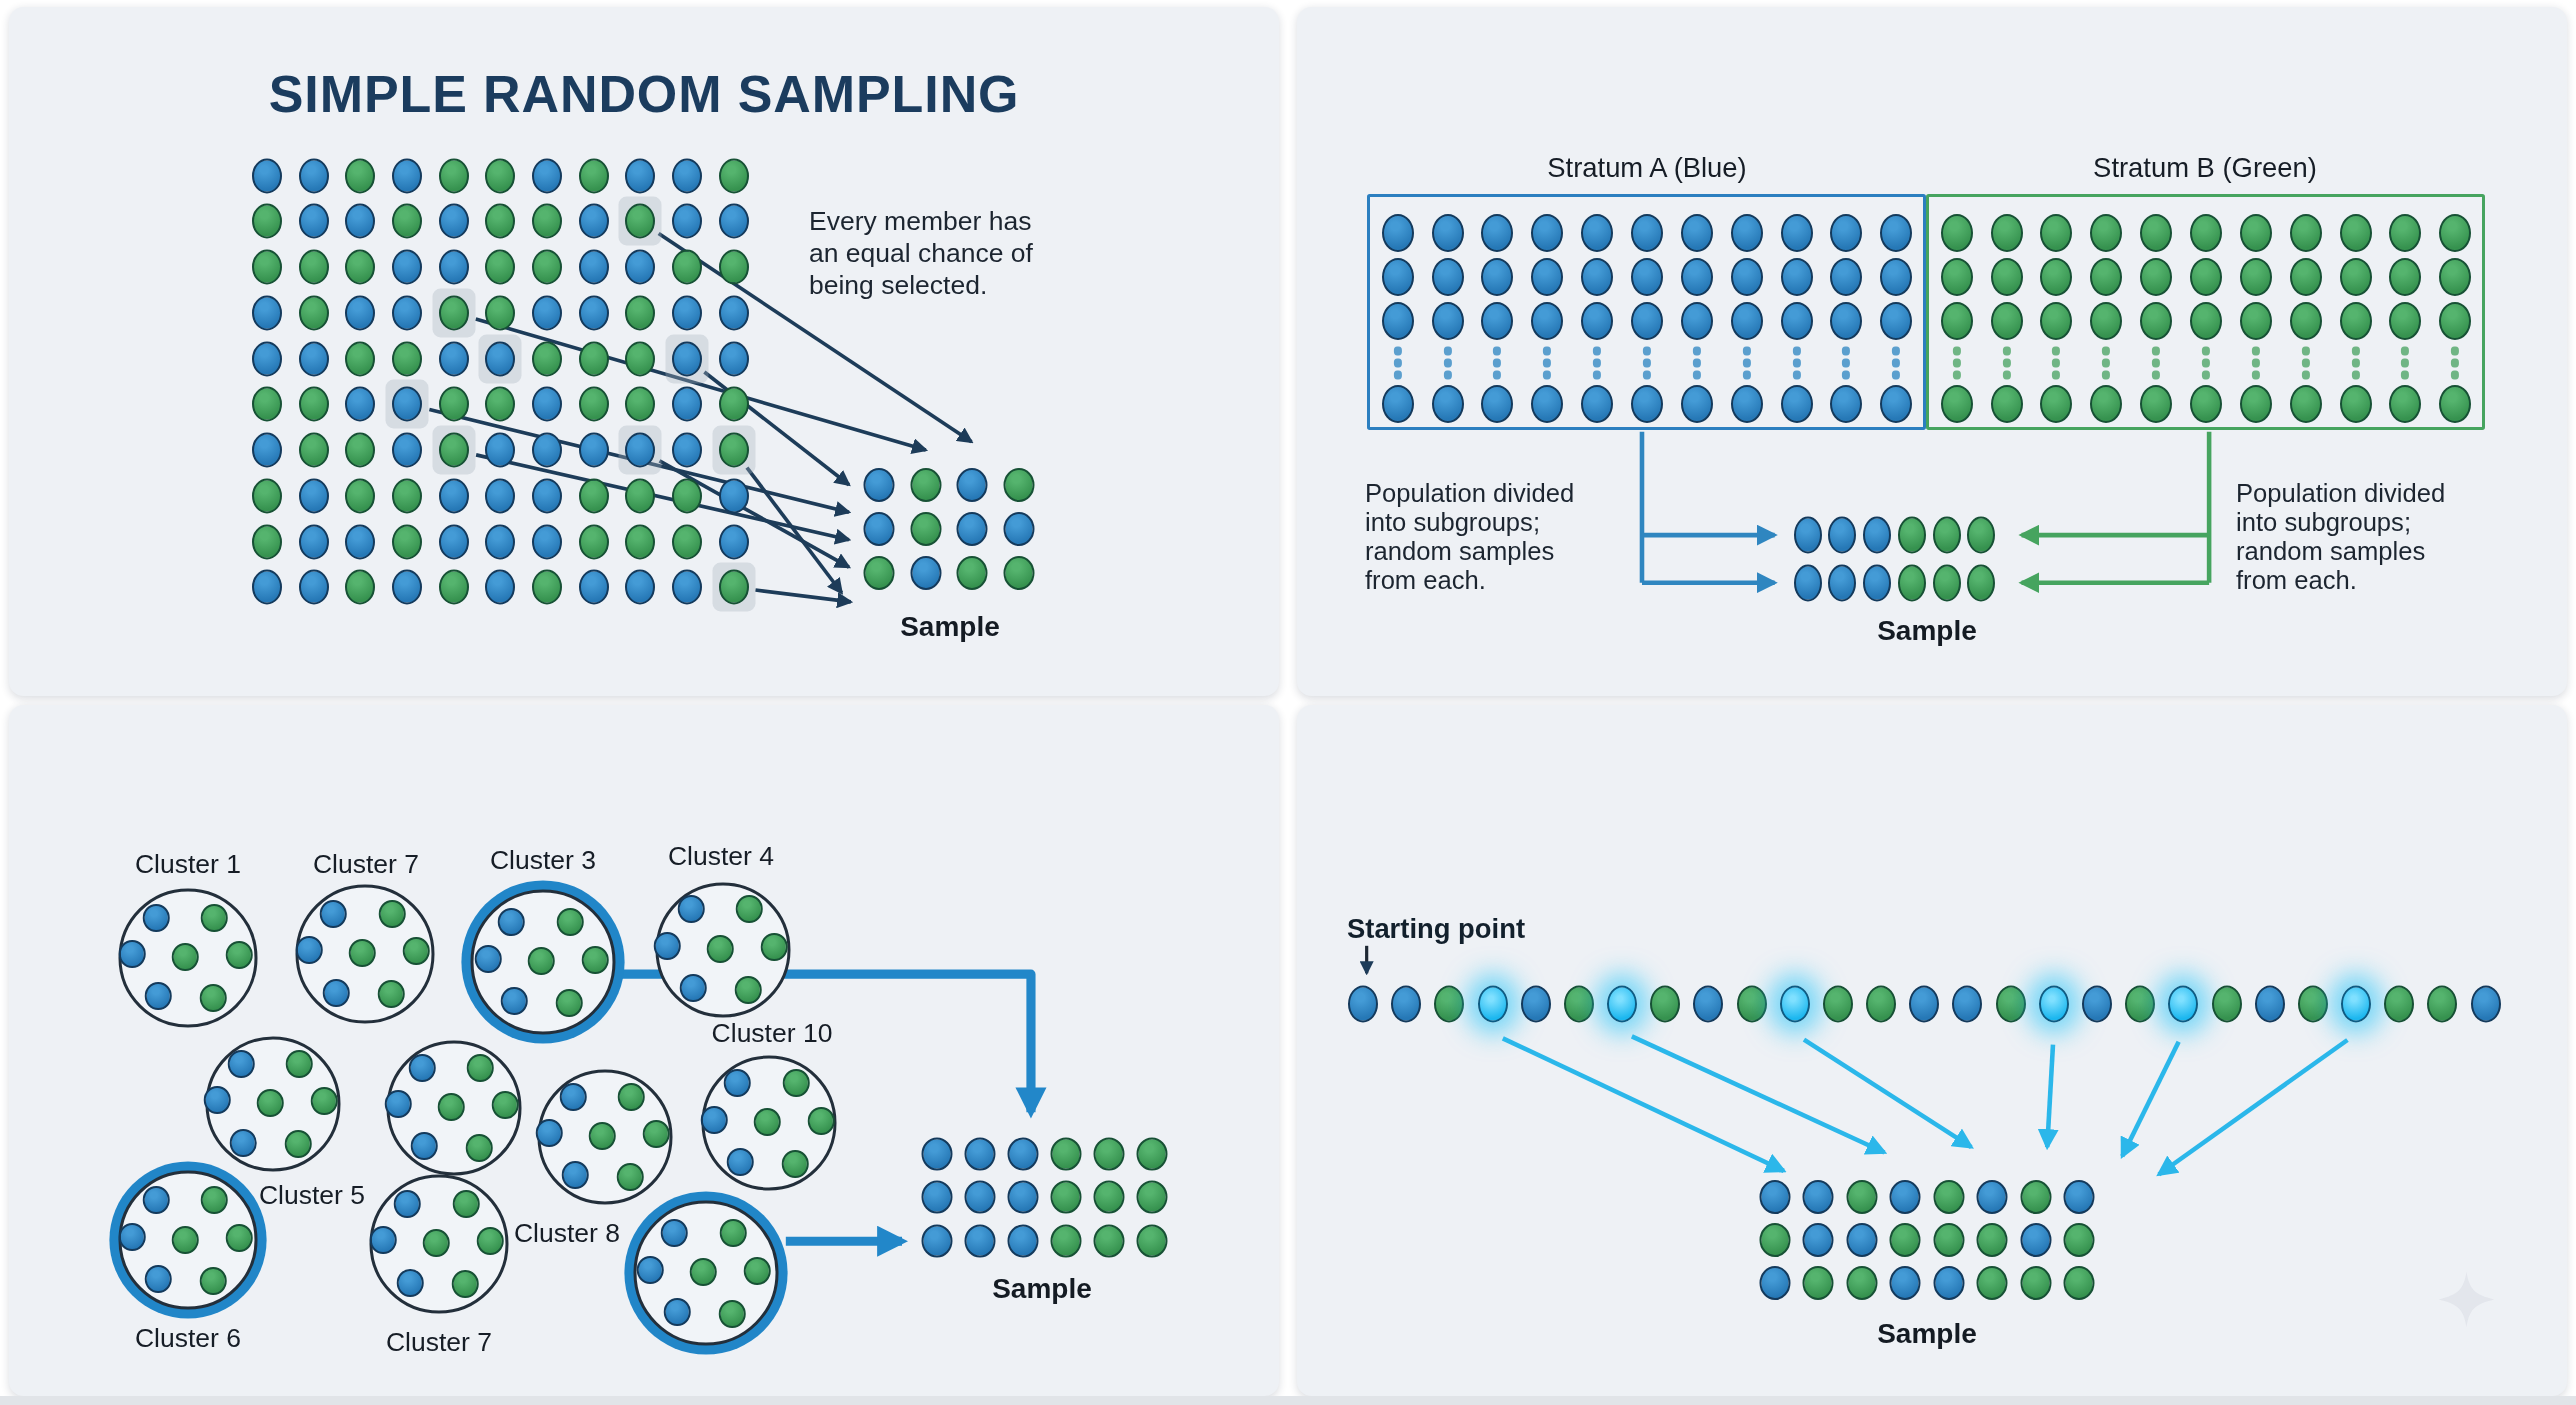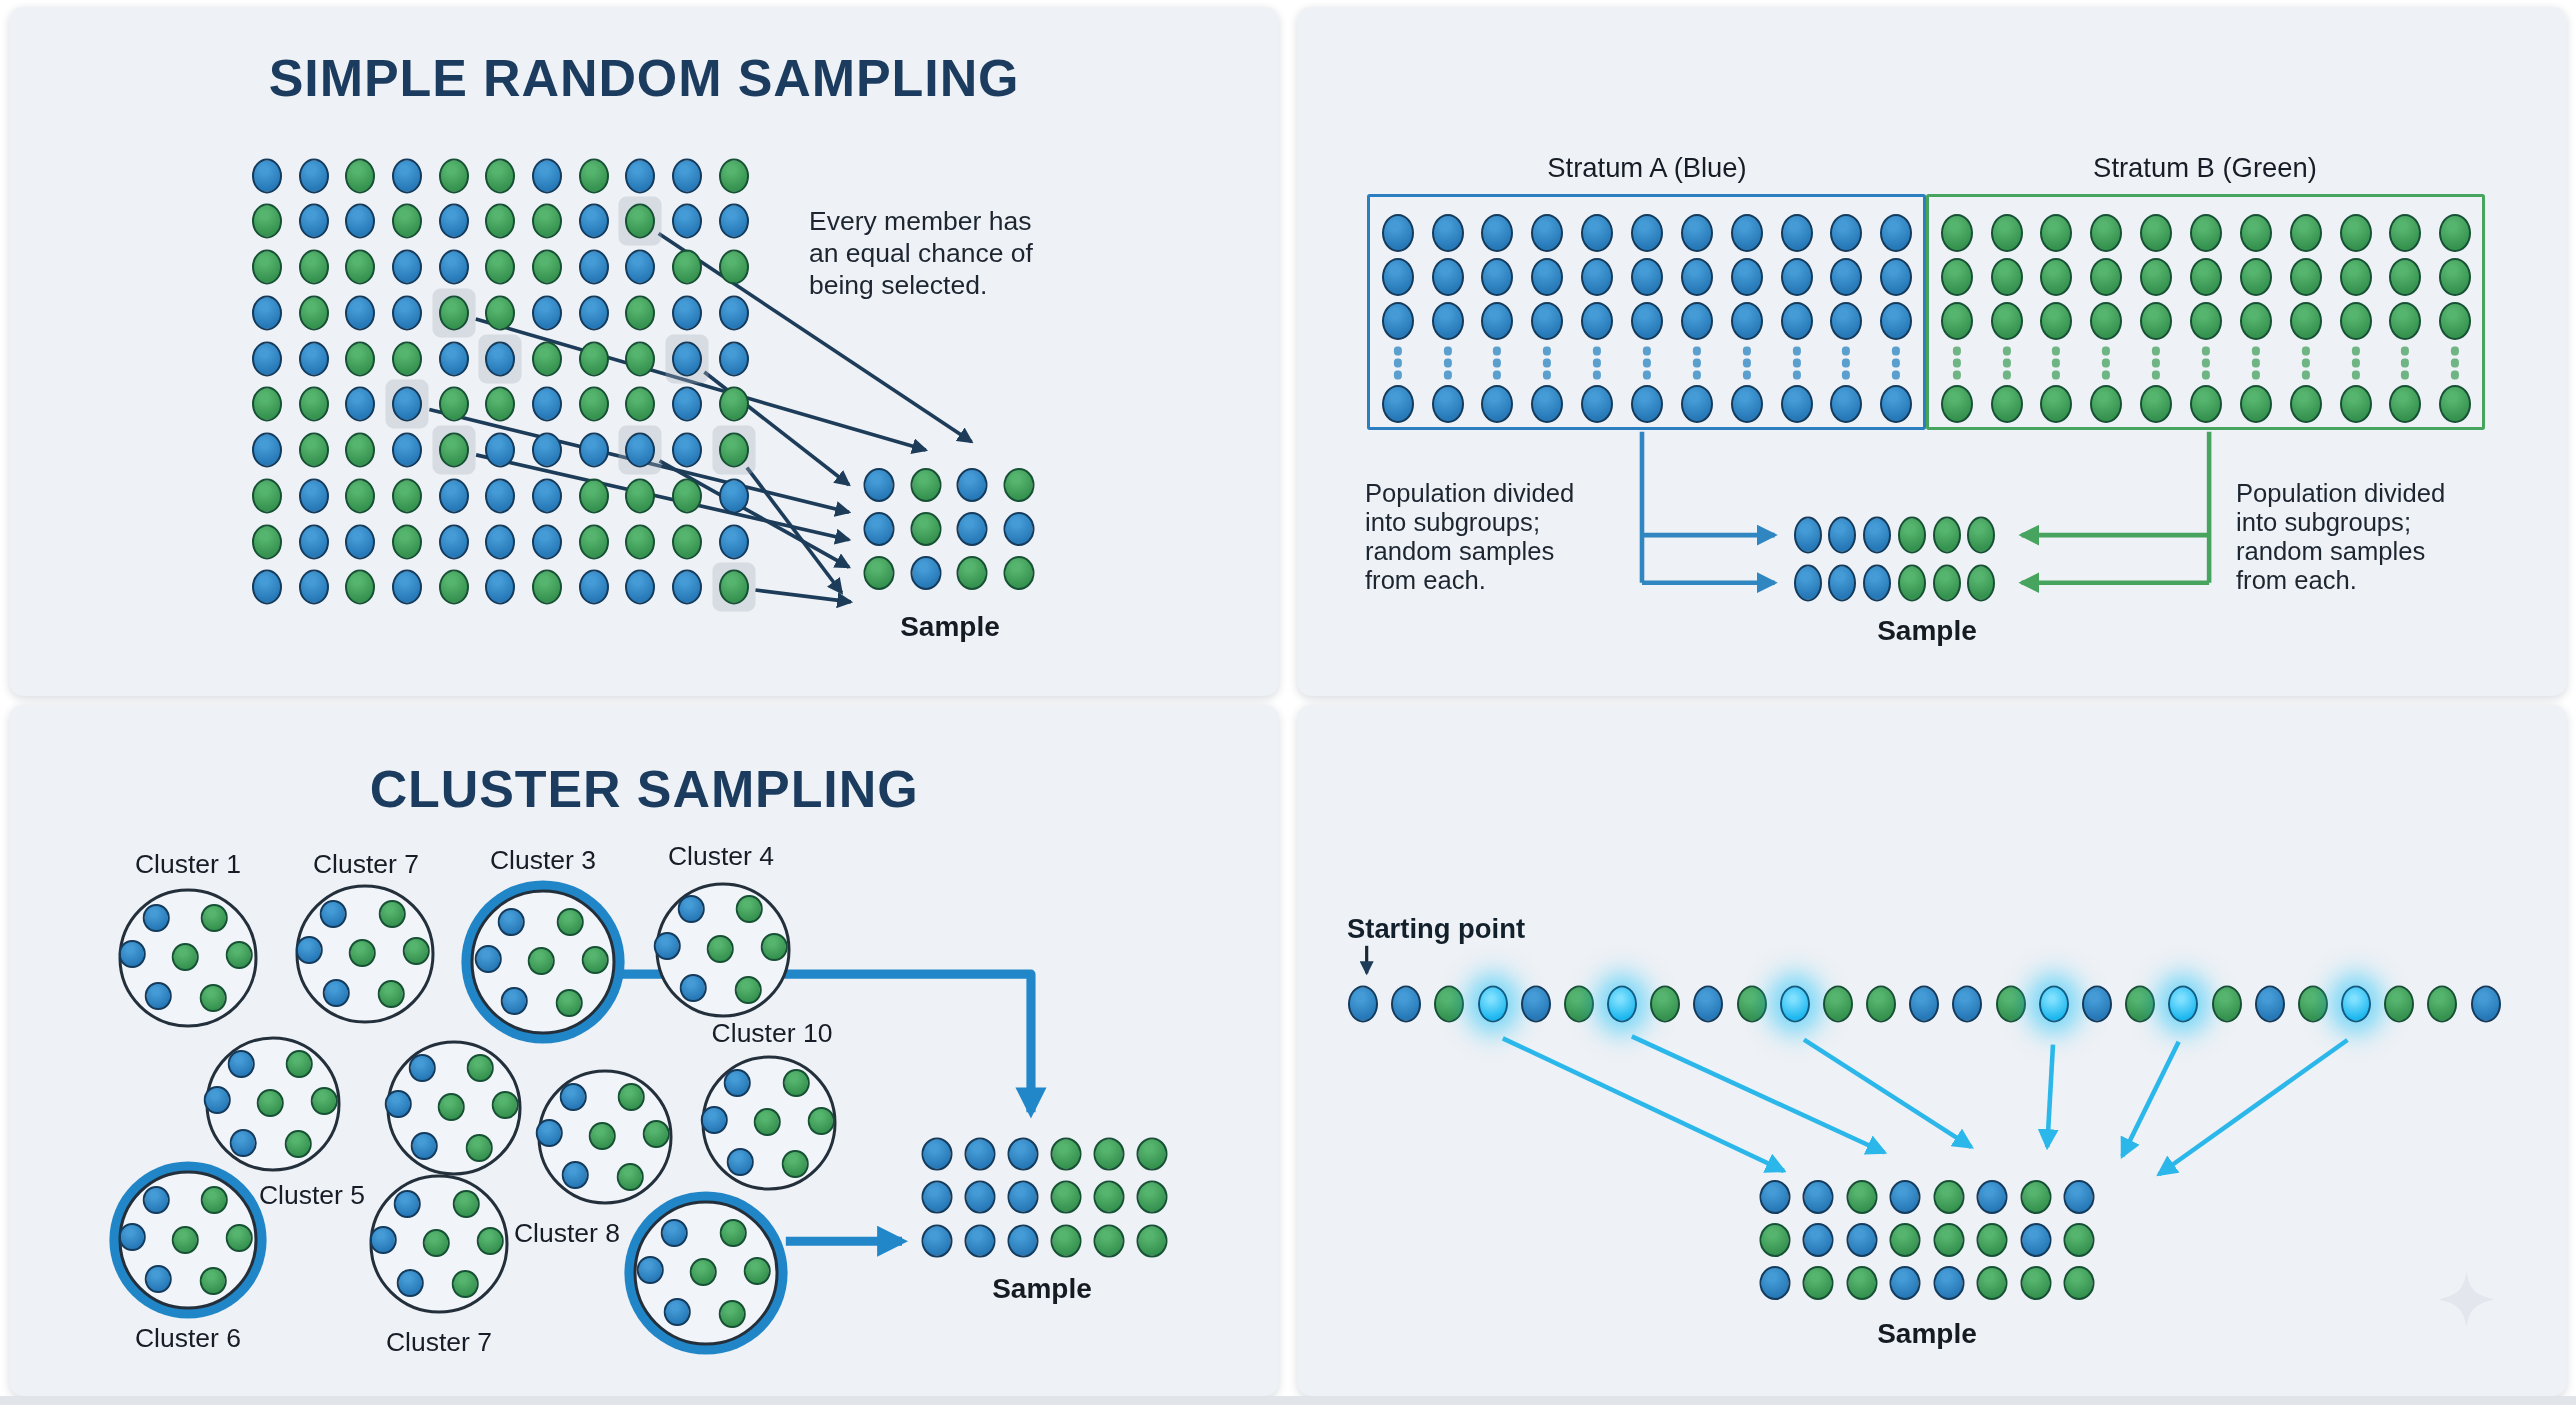--- a/index.html
+++ b/index.html
@@ -81,41 +81,40 @@
       <line x1="859" y1="1357" x2="986" y2="1357" stroke="#2287c9" stroke-width="10" marker-end="url(#mB3)"></line>
       <line x1="1494" y1="1034" x2="1494" y2="1064" stroke="#1e2833" stroke-width="3.5" marker-end="url(#mN)"></line>
       <line x1="1642.8531791101382" y1="1135.1194241085557" x2="1950" y2="1280" stroke="#2bb7ea" stroke-width="5" marker-end="url(#mC)"></line>
       <line x1="1783.902173856954" y1="1133.014240240829" x2="2060" y2="1260" stroke="#2bb7ea" stroke-width="5" marker-end="url(#mC)"></line>
       <line x1="1972.09584096302" y1="1136.4864470435984" x2="2155" y2="1254" stroke="#2bb7ea" stroke-width="5" marker-end="url(#mC)"></line>
       <line x1="2244.323657466928" y1="1141.9809248715596" x2="2238" y2="1254" stroke="#2bb7ea" stroke-width="5" marker-end="url(#mC)"></line>
       <line x1="2381.6968514242776" y1="1138.7646000940033" x2="2320" y2="1264" stroke="#2bb7ea" stroke-width="5" marker-end="url(#mC)"></line>
       <line x1="2566.2290891635785" y1="1136.9662975407819" x2="2360" y2="1284" stroke="#2bb7ea" stroke-width="5" marker-end="url(#mC)"></line>
     </svg>
 
-  <div class="ptitle" style="left:9.1px;top:48px">SIMPLE RANDOM SAMPLING</div>
+  <div class="ptitle" style="left:9.1px;top:64px">SIMPLE RANDOM SAMPLING</div>
   <div class="desc" style="left:809px;top:205px;width:293px">Every member has
 an equal chance of
 being selected.</div>
   <div class="lbl" style="left:950px;top:611px">Sample</div>
 
   <div class="small-lbl" style="left:1647px;top:152px;font-size:27.4px">Stratum A (Blue)</div>
   <div class="small-lbl" style="left:2205px;top:152px;font-size:27.4px">Stratum B (Green)</div>
   <div class="stratum-box" style="left:1367px;top:194px;width:559px;height:236px;border:3.2px solid #2b7fc0"></div>
   <div class="stratum-box" style="left:1926px;top:194px;width:559px;height:236px;border:3.2px solid #46a45f"></div>
   <div class="desc" style="left:1365px;top:479px;font-size:25.6px;line-height:29px">Population divided
 into subgroups;
 random samples
 from each.</div>
   <div class="desc" style="left:2236px;top:479px;font-size:25.6px;line-height:29px">Population divided
 into subgroups;
 random samples
 from each.</div>
   <div class="lbl" style="left:1927px;top:615px">Sample</div>
 
-  <div class="ptitle" style="left:9.1px;top:759px">CLUSTER SAMPLING</div>
   <div class="lbl" style="left:1042px;top:1273px">Sample</div>
 
   <div class="start-lbl" style="left:1347px;top:913px">Starting point</div>
   <div class="lbl" style="left:1927px;top:1318px">Sample</div>
   <svg class="sparkle" style="left:2437px;top:1270px" width="59" height="59" viewBox="0 0 64 64">
     <path d="M32 2 C35 21 41 27 62 32 C41 37 35 43 32 62 C29 43 23 37 2 32 C23 27 29 21 32 2 Z" fill="#e2e5eb" opacity="0.95"></path>
   </svg>
 
   <div id="dot-layer" class="layer">
       <div class="hbox" style="left: 640px; top: 221px; width: 43px; height: 49px;"></div>

